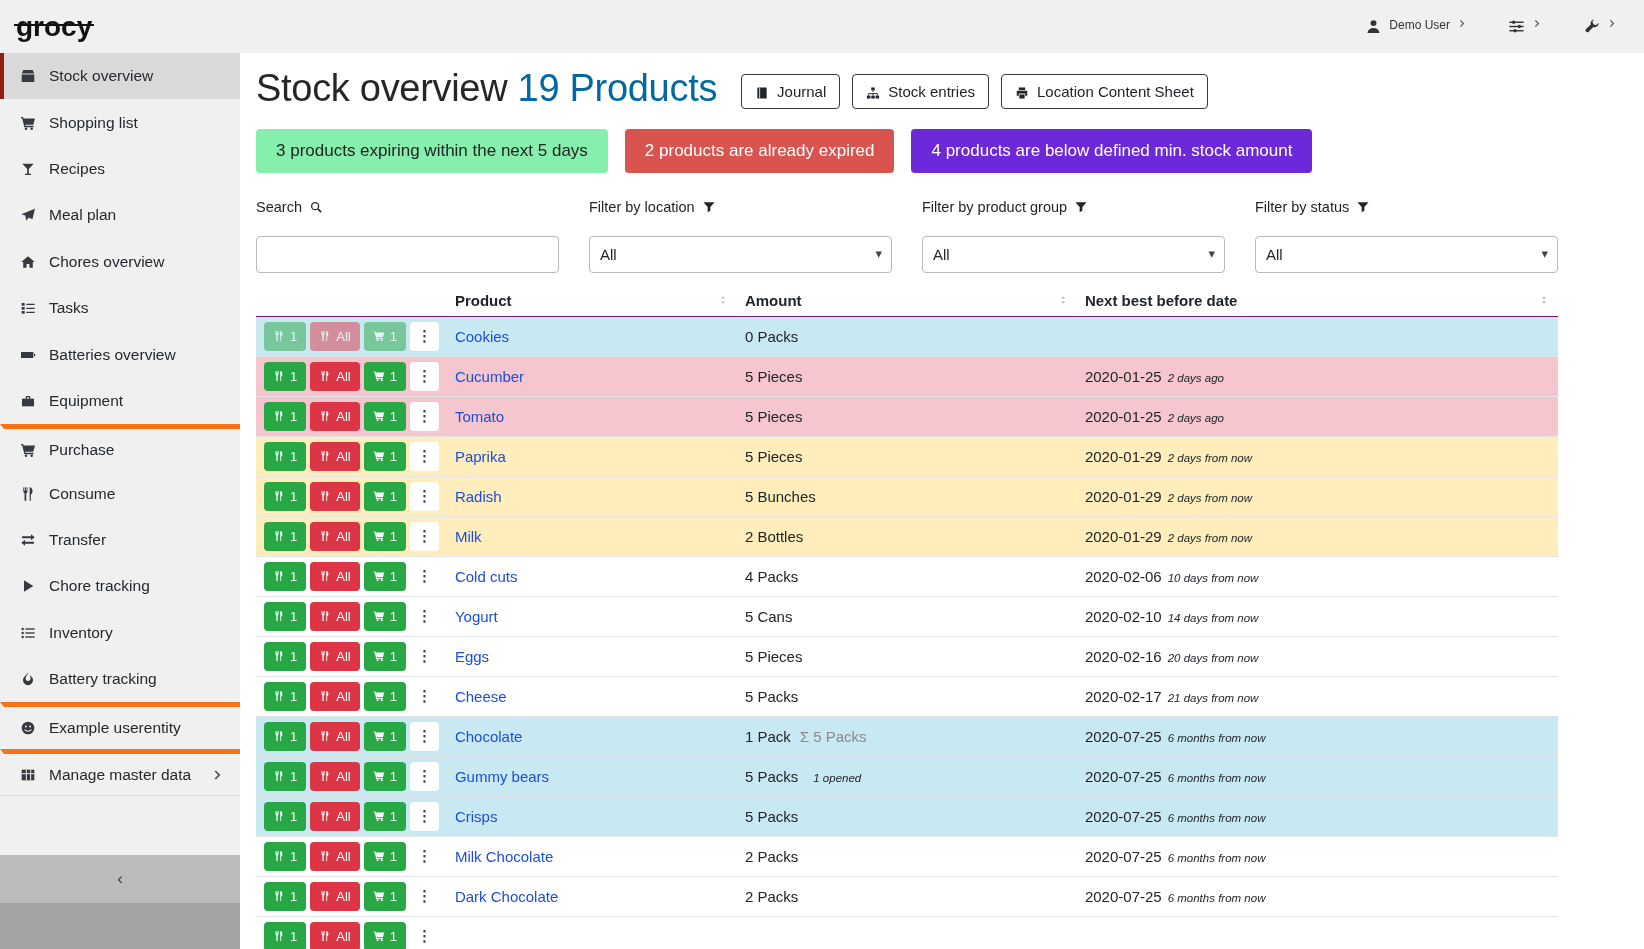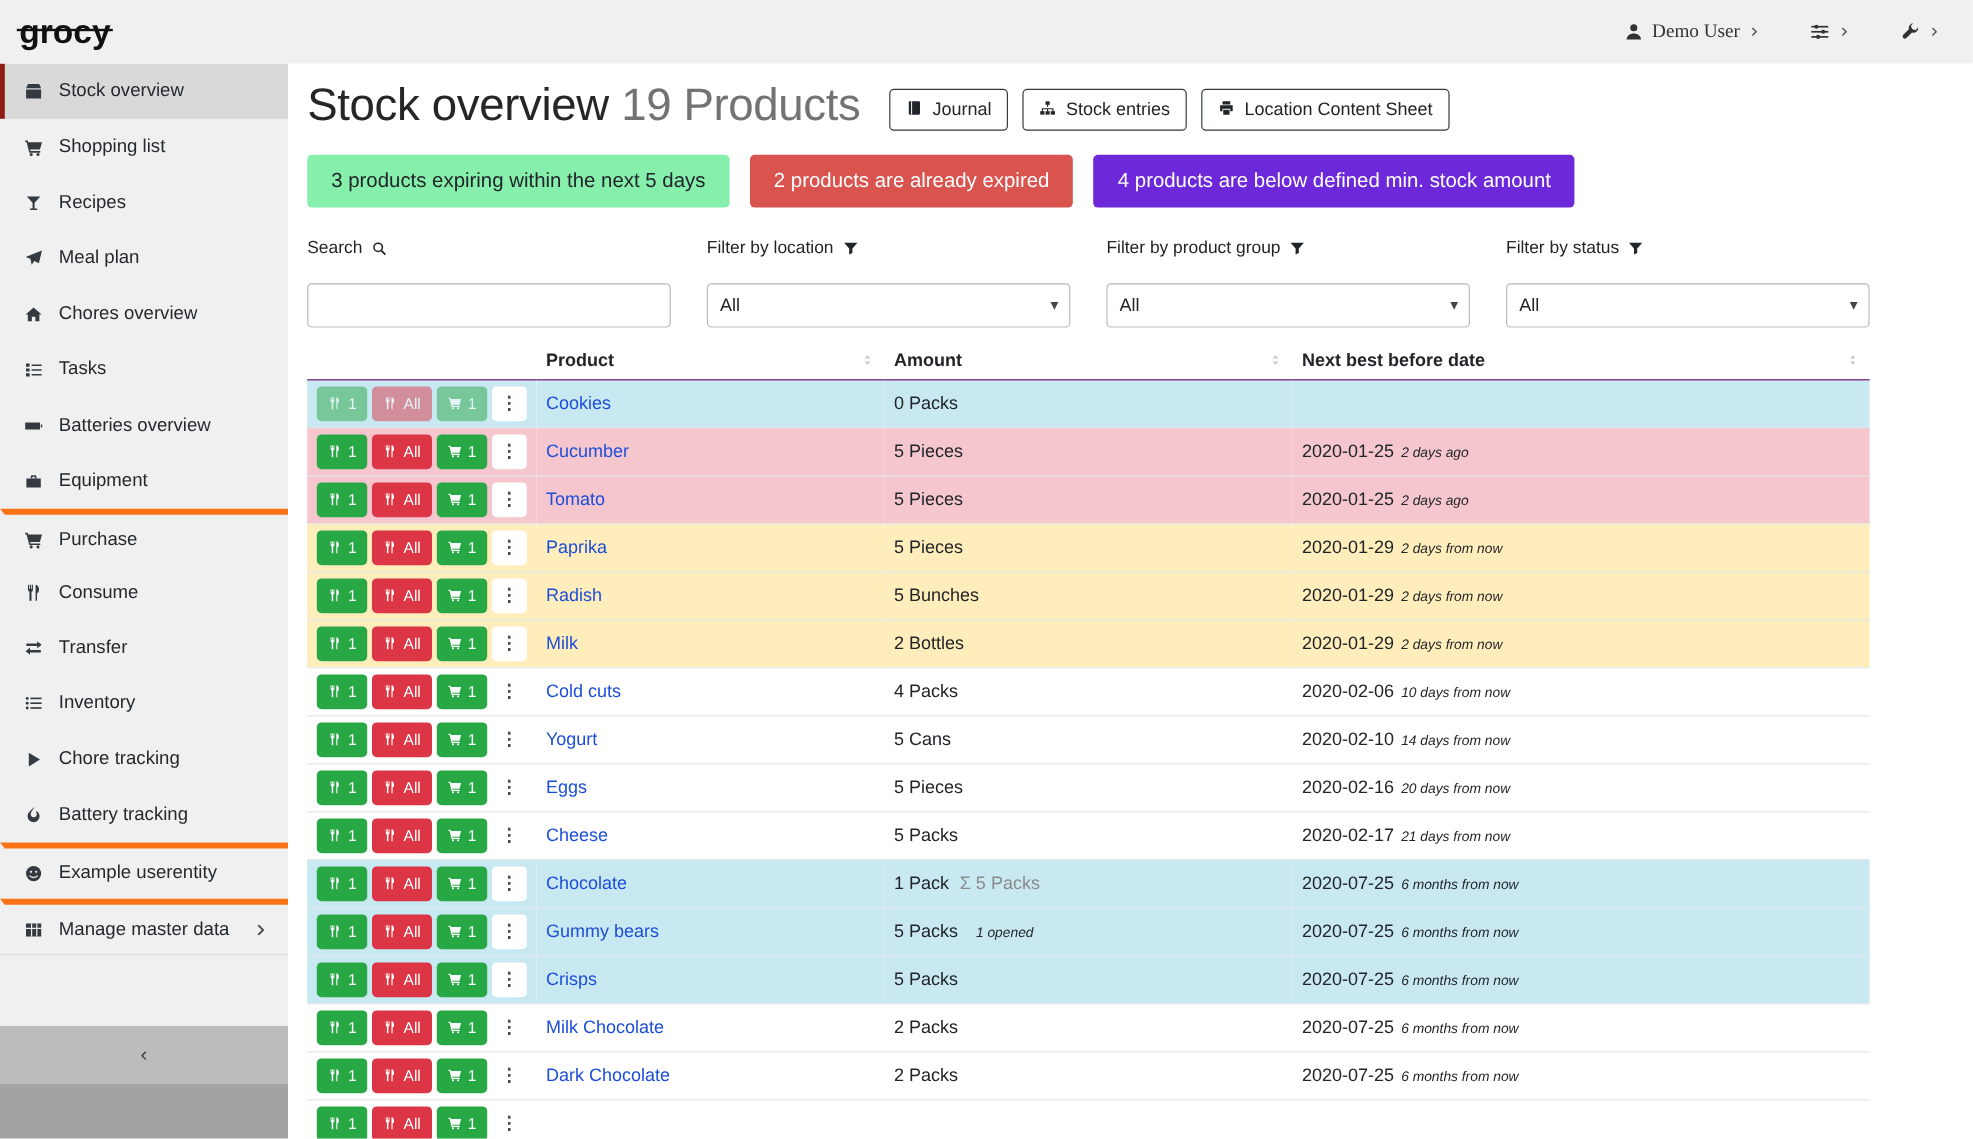--- a/index.html
+++ b/index.html
@@ -8,21 +8,21 @@
     width:1644px;height:949px;overflow:hidden;background:#fff;
     font-family:"Liberation Sans",sans-serif;color:#212529;
   }
   .app{display:grid;grid-template-columns:240px 1404px;grid-template-rows:53px 896px;width:1644px;height:949px}
 
   
   .topbar{grid-column:1/3;background:#f0f0f0;display:flex;align-items:center;padding:0 20px 0 16px}
   .logo{font-size:28px;font-weight:bold;color:#111;position:relative;letter-spacing:0;line-height:1}
   .logo::after{content:"";position:absolute;left:-2px;right:-2px;top:40%;height:2.5px;background:#111}
   .topbar-right{margin-left:auto;display:flex;align-items:center;gap:28px}
-  .tb-menu{display:flex;align-items:center;gap:7px;font-size:16px;color:#333;cursor:pointer;background:none;border:none;font-family:Liberation Serif, serif}
+  .tb-menu{display:flex;gap:7px;font-size:12px;color:#333;cursor:pointer;background:none;border:none;font-family:Liberation Sans, sans-serif}
   .tb-menu .ic{font-size:17px;color:#333}
   .tb-menu .chev{font-size:11px;color:#555}
 
   
   svg.ic{width:1em;height:1em;fill:currentColor;display:inline-block;vertical-align:-0.1em;flex:none}
   svg.ic:empty{display:none}
 
   
   .sidebar{background:#f0f0f0;display:flex;flex-direction:column;overflow:hidden}
   .side-nav{display:flex;flex-direction:column}
@@ -36,23 +36,23 @@
   .collapse-strip{margin-top:auto;height:48px;background:#bcbcbc;display:flex;align-items:center;justify-content:center;
     color:#3f3f3f;font-size:17px;cursor:pointer}
   .side-filler{height:46px;background:#a3a3a3}
 
   
   .main{background:#fff;padding:14px 18px 0 16px;overflow:hidden}
   .content-width{max-width:1302px}
 
   .page-head{display:flex;align-items:center;gap:14px}
   h1{margin:0;font-size:38px;font-weight:500;color:#262626;line-height:1.15;letter-spacing:-0.3px}
-  .h-sub{color:#737373;font-weight:300}
+  .h-sub{color:#0369a1;font-weight:300}
   .head-buttons{display:flex;gap:12px;margin-left:10px;margin-top:6px}
-  .btn-outline{display:inline-flex;align-items:flex-start;gap:8px;background:#fff;border:1px solid #343a40;border-radius:4px;
+  .btn-outline{display:inline-flex;align-items:flex-end;gap:8px;background:#fff;border:1px solid #343a40;border-radius:4px;
     padding:8px 13px;font-size:15px;color:#212529;font-family:inherit;cursor:pointer;white-space:nowrap}
   .btn-outline .ic{font-size:14px}
 
   .alerts{display:flex;gap:17px;margin-top:18px}
   .alert-btn{border:none;border-radius:4px;padding:12px 20px;font-size:17px;font-family:inherit;cursor:pointer;white-space:nowrap}
 
   .filters{display:grid;grid-template-columns:repeat(4,1fr);column-gap:30px;margin-top:26px}
   .filter-label{display:flex;align-items:center;gap:7px;font-size:14.5px;color:#212529;margin-bottom:21px}
   .filter-label .ic{font-size:14px;color:#212529}
   .text-input{width:100%;height:37px;border:1px solid #b9b9b9;border-radius:4px;padding:0 10px;font-size:15px;font-family:inherit;background:#fff}
@@ -226,36 +226,36 @@
           <svg class="ic" viewBox="0 0 24 24">
             <path d="M16.5 3.5 22 8l-5.5 4.5v-3H3v-3h13.5z"></path>
             <path d="M7.5 11.5v3H21v3H7.5v3L2 16z"></path>
           </svg>
           <span class="side-label">Transfer</span>
 
         </a>
 
         <a class="side-item">
           <svg class="ic" viewBox="0 0 24 24">
+            <path d="M6 3.5l14 8.5-14 8.5z"></path>
+          </svg>
+          <span class="side-label">Chore tracking</span>
+
+        </a>
+
+        <a class="side-item">
+          <svg class="ic" viewBox="0 0 24 24">
             <circle cx="4" cy="6" r="1.8"></circle>
             <rect x="8" y="5" width="14" height="2"></rect>
             <circle cx="4" cy="12" r="1.8"></circle>
             <rect x="8" y="11" width="14" height="2"></rect>
             <circle cx="4" cy="18" r="1.8"></circle>
             <rect x="8" y="17" width="14" height="2"></rect>
           </svg>
           <span class="side-label">Inventory</span>
-
-        </a>
-
-        <a class="side-item">
-          <svg class="ic" viewBox="0 0 24 24">
-            <path d="M6 3.5l14 8.5-14 8.5z"></path>
-          </svg>
-          <span class="side-label">Chore tracking</span>
 
         </a>
 
         <a class="side-item">
           <svg class="ic" viewBox="0 0 24 24">
             <path d="M12.2 2c.6 3.6-3.8 5.3-3.8 9a3.8 3.8 0 0 0 7.6.3c0-1.8-.9-2.8-1.1-4.4 2.5 1.2 4.6 3.6 4.6 6.6A7.5 7.5 0 0 1 4.5 14C4.5 8 10.6 6.3 12.2 2z"></path>
           </svg>
           <span class="side-label">Battery tracking</span>
 
         </a>

